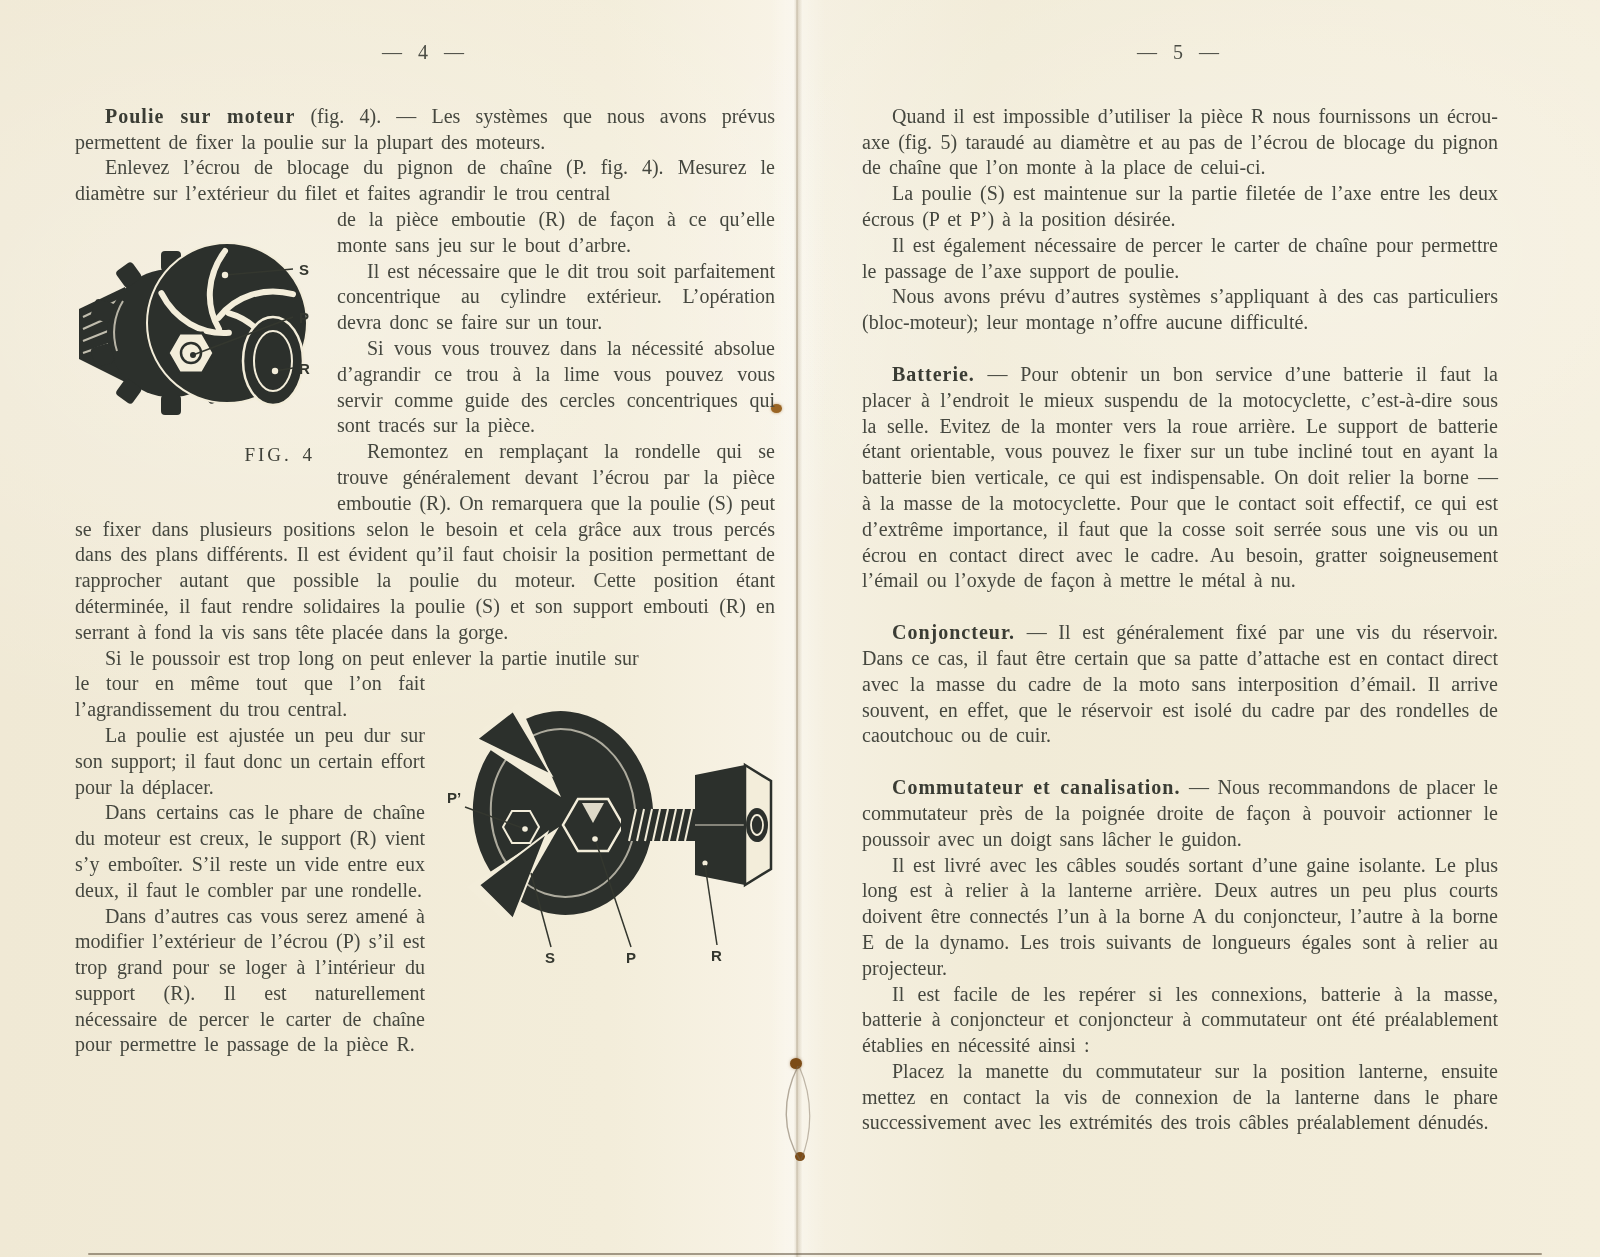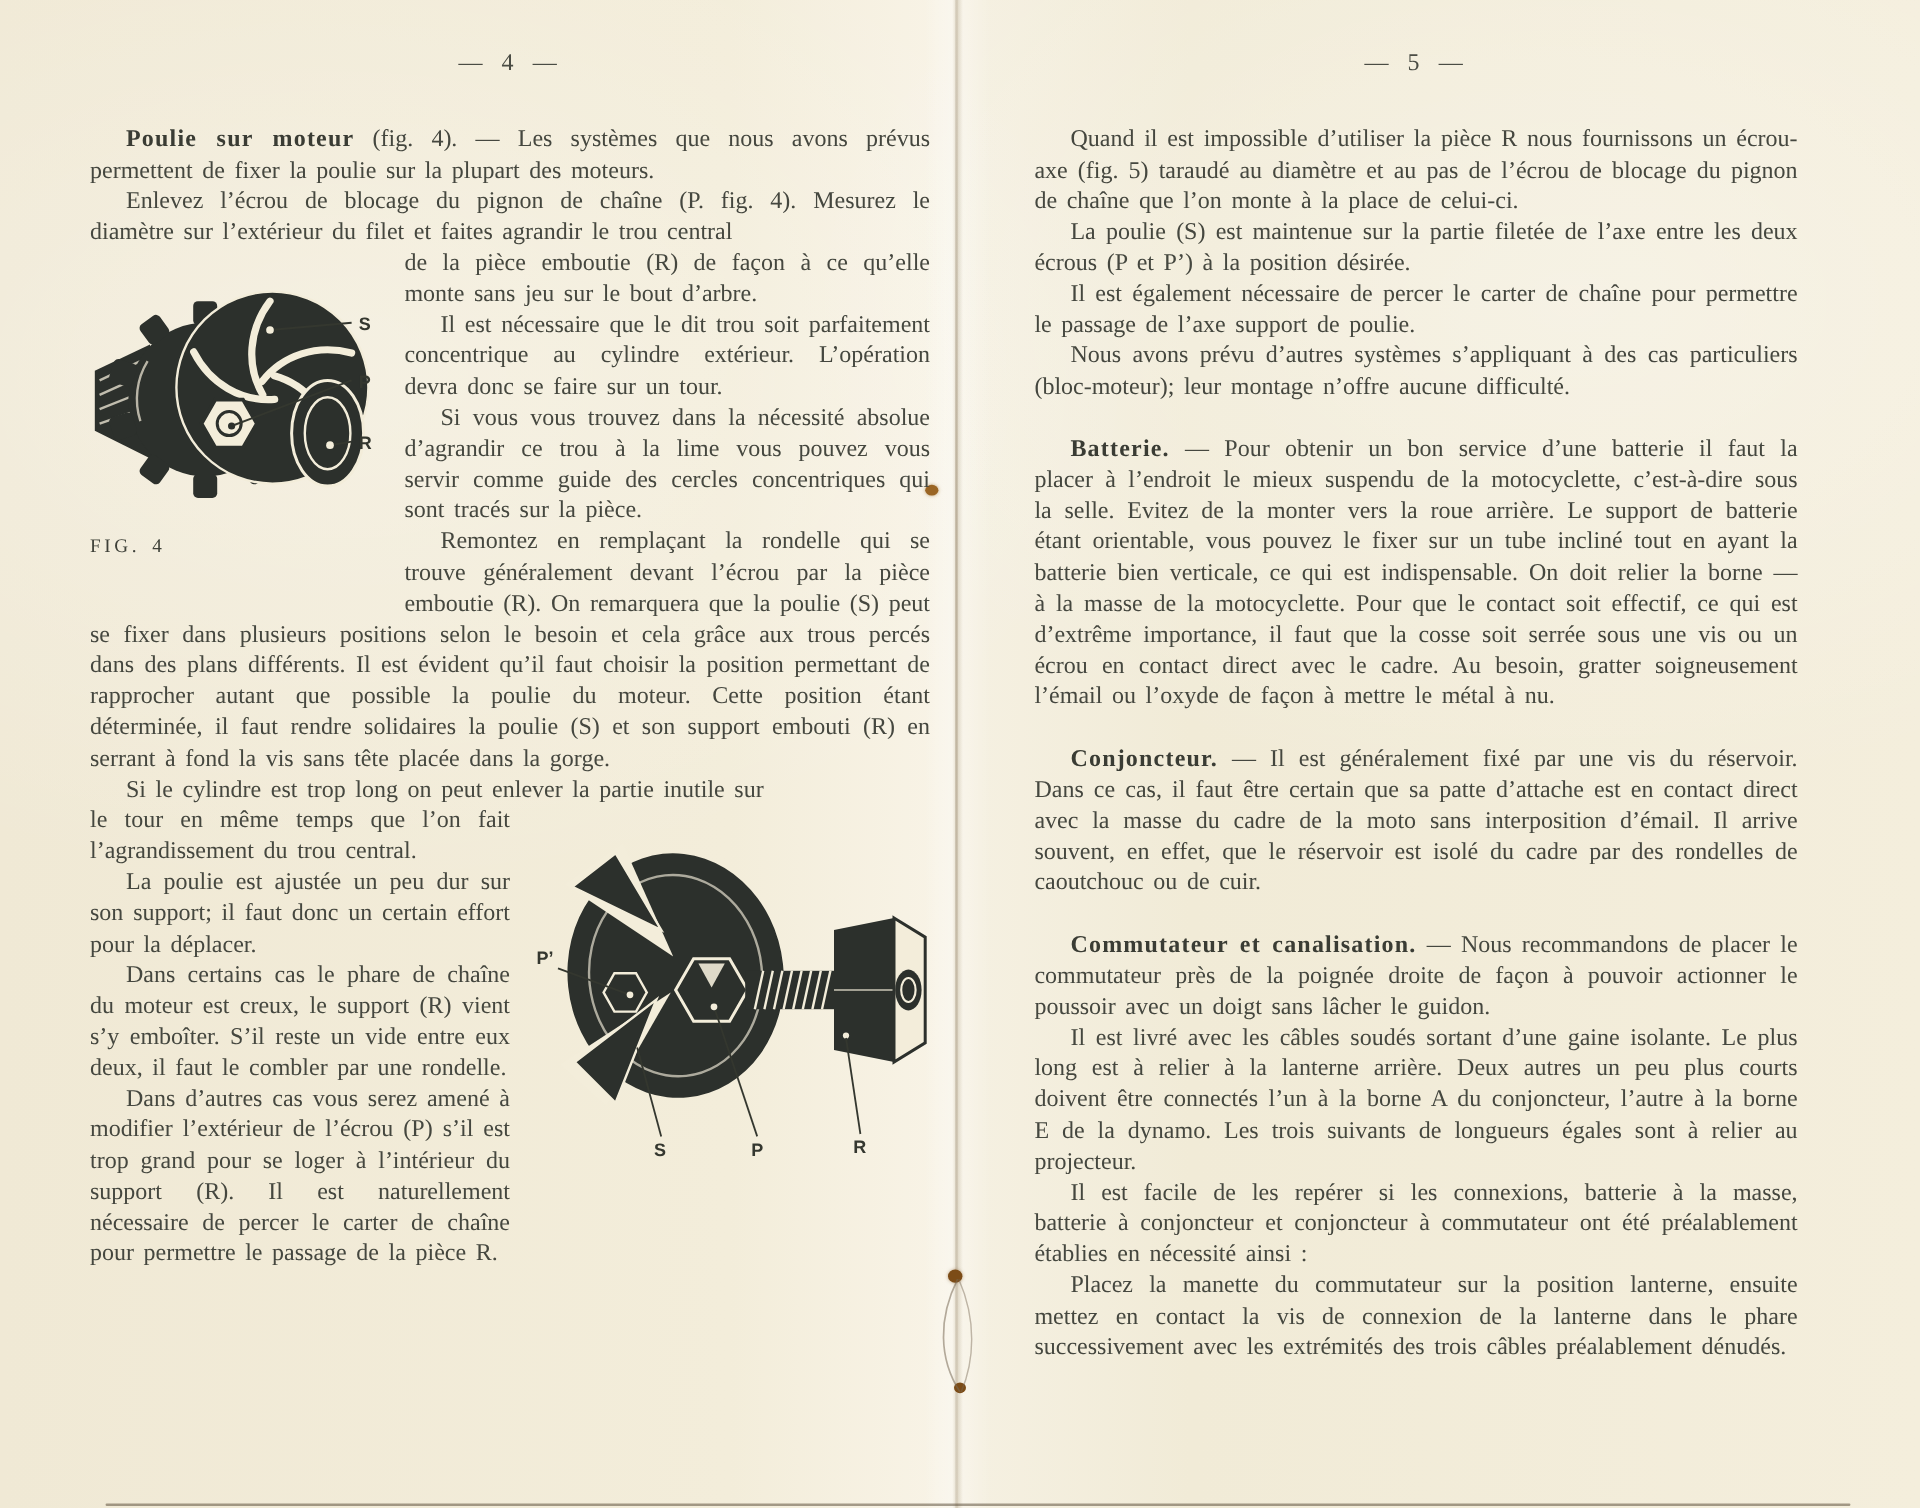--- a/index.html
+++ b/index.html
@@ -30,21 +30,21 @@
   .page-5{left:862px;width:636px;}
   .page-number{text-align:center;letter-spacing:4px;margin-bottom:38px;color:#4a4c44;}
   .page p{margin:0;text-align:justify;}
   .page p.indent{text-indent:30px;}
   .page p.section{margin-top:26px;}
   .lead{font-weight:bold;letter-spacing:1px;color:#3a3c34;}
 
   .fig{position:relative;}
   .fig-4{float:left;width:240px;height:296px;margin:6px 22px 0 0;}
   .fig-5{float:right;width:332px;height:352px;margin:4px 0 0 18px;}
-  .fig-caption{text-align:left;font-size:16px;letter-spacing:3px;color:#3f4139;margin-top:4px;}
+  .fig-caption{text-align:right;font-size:19px;letter-spacing:3px;color:#3f4139;margin-top:4px;}
   .fig svg text{font-family:"Liberation Sans","DejaVu Sans",sans-serif;font-size:15px;font-weight:600;fill:#34372f;}
   .clear{clear:both;}
 </style>
 </head>
 <body>
 
 <div class="scan">
 
   <div class="gutter"></div>
   <div class="gutter-line"></div>
@@ -117,21 +117,21 @@
         <text x="224" y="110">P</text>
         <text x="224" y="161">R</text>
       </svg>
       <div class="fig-caption">FIG. 4</div>
     </div>
 
     <p>de la pièce emboutie (R) de façon à ce qu’elle monte sans jeu sur le bout d’arbre.</p>
     <p class="indent">Il est nécessaire que le dit trou soit parfaitement concentrique au cylindre extérieur. L’opération devra donc se faire sur un tour.</p>
     <p class="indent">Si vous vous trouvez dans la nécessité absolue d’agrandir ce trou à la lime vous pouvez vous servir comme guide des cercles concentriques qui sont tracés sur la pièce.</p>
     <p class="indent">Remontez en remplaçant la rondelle qui se trouve généralement devant l’écrou par la pièce emboutie (R). On remarquera que la poulie (S) peut se fixer dans plusieurs positions selon le besoin et cela grâce aux trous percés dans des plans différents. Il est évident qu’il faut choisir la position permettant de rapprocher autant que possible la poulie du moteur. Cette position étant déterminée, il faut rendre solidaires la poulie (S) et son support embouti (R) en serrant à fond la vis sans tête placée dans la gorge.</p>
-    <p class="indent">Si le cylindre est trop long on peut enlever la partie inutile sur</p>
+    <p class="indent">Si le poussoir est trop long on peut enlever la partie inutile sur</p>
 
     <div class="fig fig-5">
       <svg width="332" height="296" viewBox="0 0 332 296">
 
         <ellipse cx="120" cy="138" rx="90" ry="102" fill="#2c302c" transform="rotate(-6 120 138)"></ellipse>
         <ellipse cx="120" cy="138" rx="72" ry="84" fill="none" stroke="#f3edda" stroke-width="2" opacity="0.65" transform="rotate(-6 120 138)"></ellipse>
 
         <polygon points="28,62 118,122 76,28" fill="#f3edda"></polygon>
         <path d="M34 64 L70 36 L108 100 Z" fill="#2c302c" stroke="#f3edda" stroke-width="2"></path>
         <polygon points="24,212 116,152 62,246" fill="#f3edda"></polygon>
@@ -169,21 +169,21 @@
         </g>
         <circle cx="82" cy="154" r="2.8" fill="#f3edda"></circle>
         <circle cx="152" cy="164" r="2.8" fill="#f3edda"></circle>
         <text x="4" y="128">P’</text>
         <text x="102" y="288">S</text>
         <text x="183" y="288">P</text>
         <text x="268" y="286">R</text>
       </svg>
     </div>
 
-    <p>le tour en même temps que l’on fait l’agrandissement du trou central.</p>
+    <p>le tour en même tout que l’on fait l’agrandissement du trou central.</p>
     <p class="indent">La poulie est ajustée un peu dur sur son support; il faut donc un certain effort pour la déplacer.</p>
     <p class="indent">Dans certains cas le phare de chaîne du moteur est creux, le support (R) vient s’y emboîter. S’il reste un vide entre eux deux, il faut le combler par une rondelle.</p>
     <p class="indent">Dans d’autres cas vous serez amené à modifier l’extérieur de l’écrou (P) s’il est trop grand pour se loger à l’intérieur du support (R). Il est naturellement nécessaire de percer le carter de chaîne pour permettre le passage de la pièce R.</p>
     <div class="clear"></div>
   </div>
 
   <div class="page page-5">
     <div class="page-number">— 5 —</div>
 
     <p class="indent">Quand il est impossible d’utiliser la pièce R nous fournissons un écrou-axe (fig. 5) taraudé au diamètre et au pas de l’écrou de blocage du pignon de chaîne que l’on monte à la place de celui-ci.</p>

